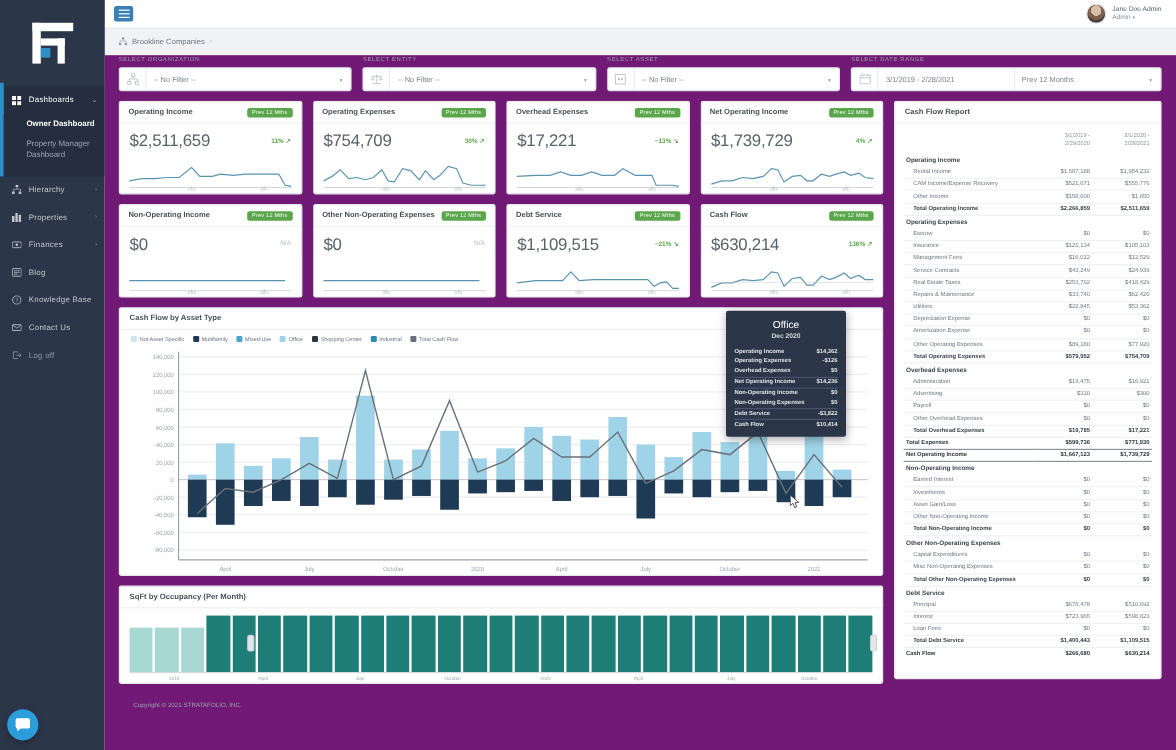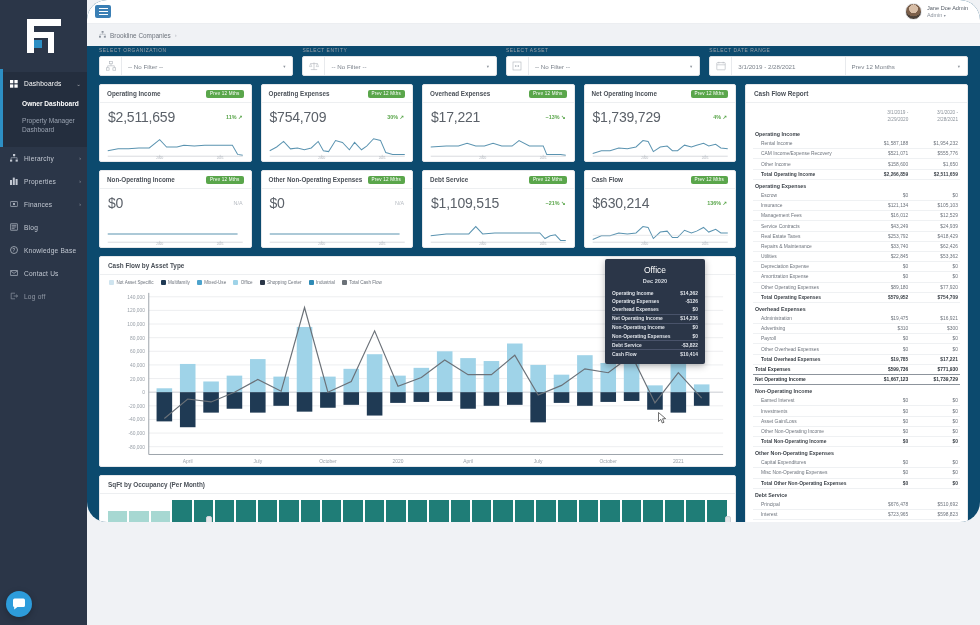--- a/index.html
+++ b/index.html
@@ -45,21 +45,21 @@
   .nav-sub { background: #242e3e; padding: 1px 0 8px 0; position:relative; }
   .nav-sub::before {
     content:""; position:absolute; left:0; top:-26px; bottom:0; width:3px; background:#2d8fc4;
   }
   .nav-sub-item {
     padding: 4px 8px 4px 22px; font-size: 6.6px; color: #9aa3b1; cursor:pointer; line-height:1.35;
   }
   .nav-sub-item.sel { color:#ffffff; font-weight:bold; }
 
   
-  .main { flex: 1; height: 522px; overflow: hidden; background:#0c4a6e; display:flex; flex-direction:column;border-radius:20px; }
+  .main { flex: 1; height: 625px; overflow: hidden; background:#701a75; display:flex; flex-direction:column; }
 
   .topbar {
     height: 24px; background:#ffffff; display:flex; align-items:center;
     padding: 0 8px; border-bottom:1px solid #eceef1; position:relative;
   }
   .burger {
     width: 16px; height: 13px; background:#3a7fb5; border-radius:2px;
     display:flex; flex-direction:column; justify-content:center; align-items:center; gap:1.5px;
     cursor:pointer;
   }

